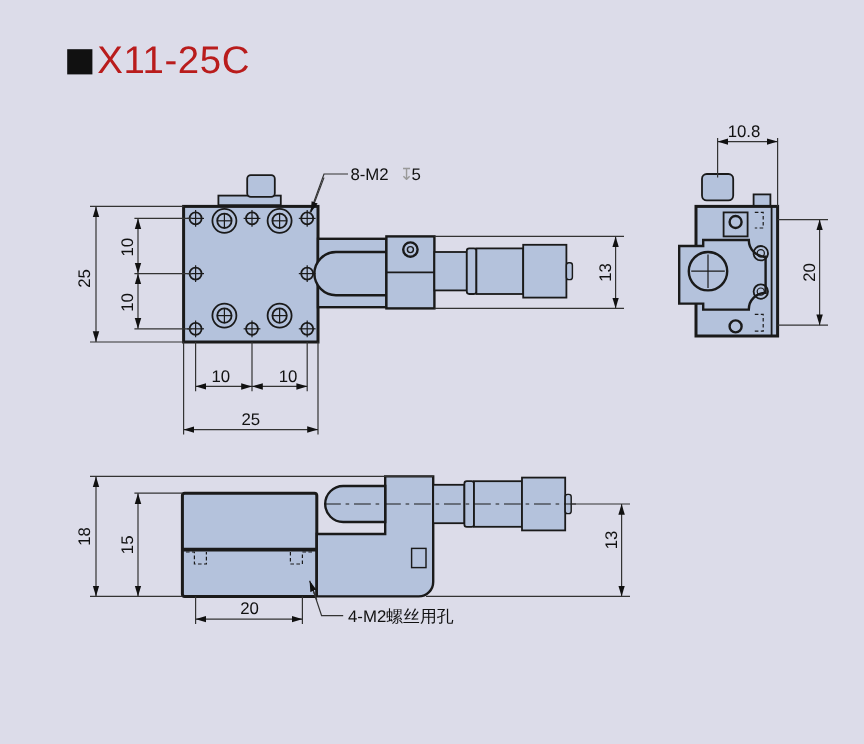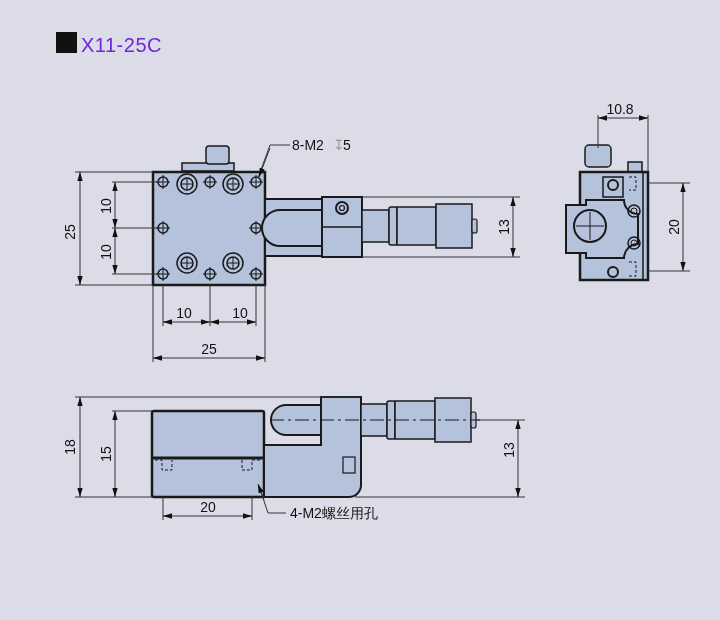--- a/index.html
+++ b/index.html
@@ -1,18 +1,18 @@
 <!DOCTYPE html>
 <html><head>
 <meta charset="utf-8">
 <style>
   html, body { margin:0; padding:0; }
   body { width:720px; height:620px; background:#dcdce9; overflow:hidden; position:relative;
          font-family:"Liberation Sans", sans-serif; }
-  .title { position:absolute; left:56px; top:32px; font-size:20px; color:#6d28d9; letter-spacing:0.5px; }
+  .title { position:absolute; left:56px; top:32px; font-size:32px; color:#b91c1c; letter-spacing:0.5px; }
   .title .sq { display:inline-block; width:21px; height:21px; background:#111; margin-right:4px; vertical-align:-1px; }
   svg { position:absolute; left:0; top:0; }
   .dim { font-family:"Liberation Sans", sans-serif; font-size:14px; fill:#111; }
 </style>
 </head>
 <body>
 
 <div class="title">
   <span class="sq"></span><span>X11-25C</span>
 </div>

